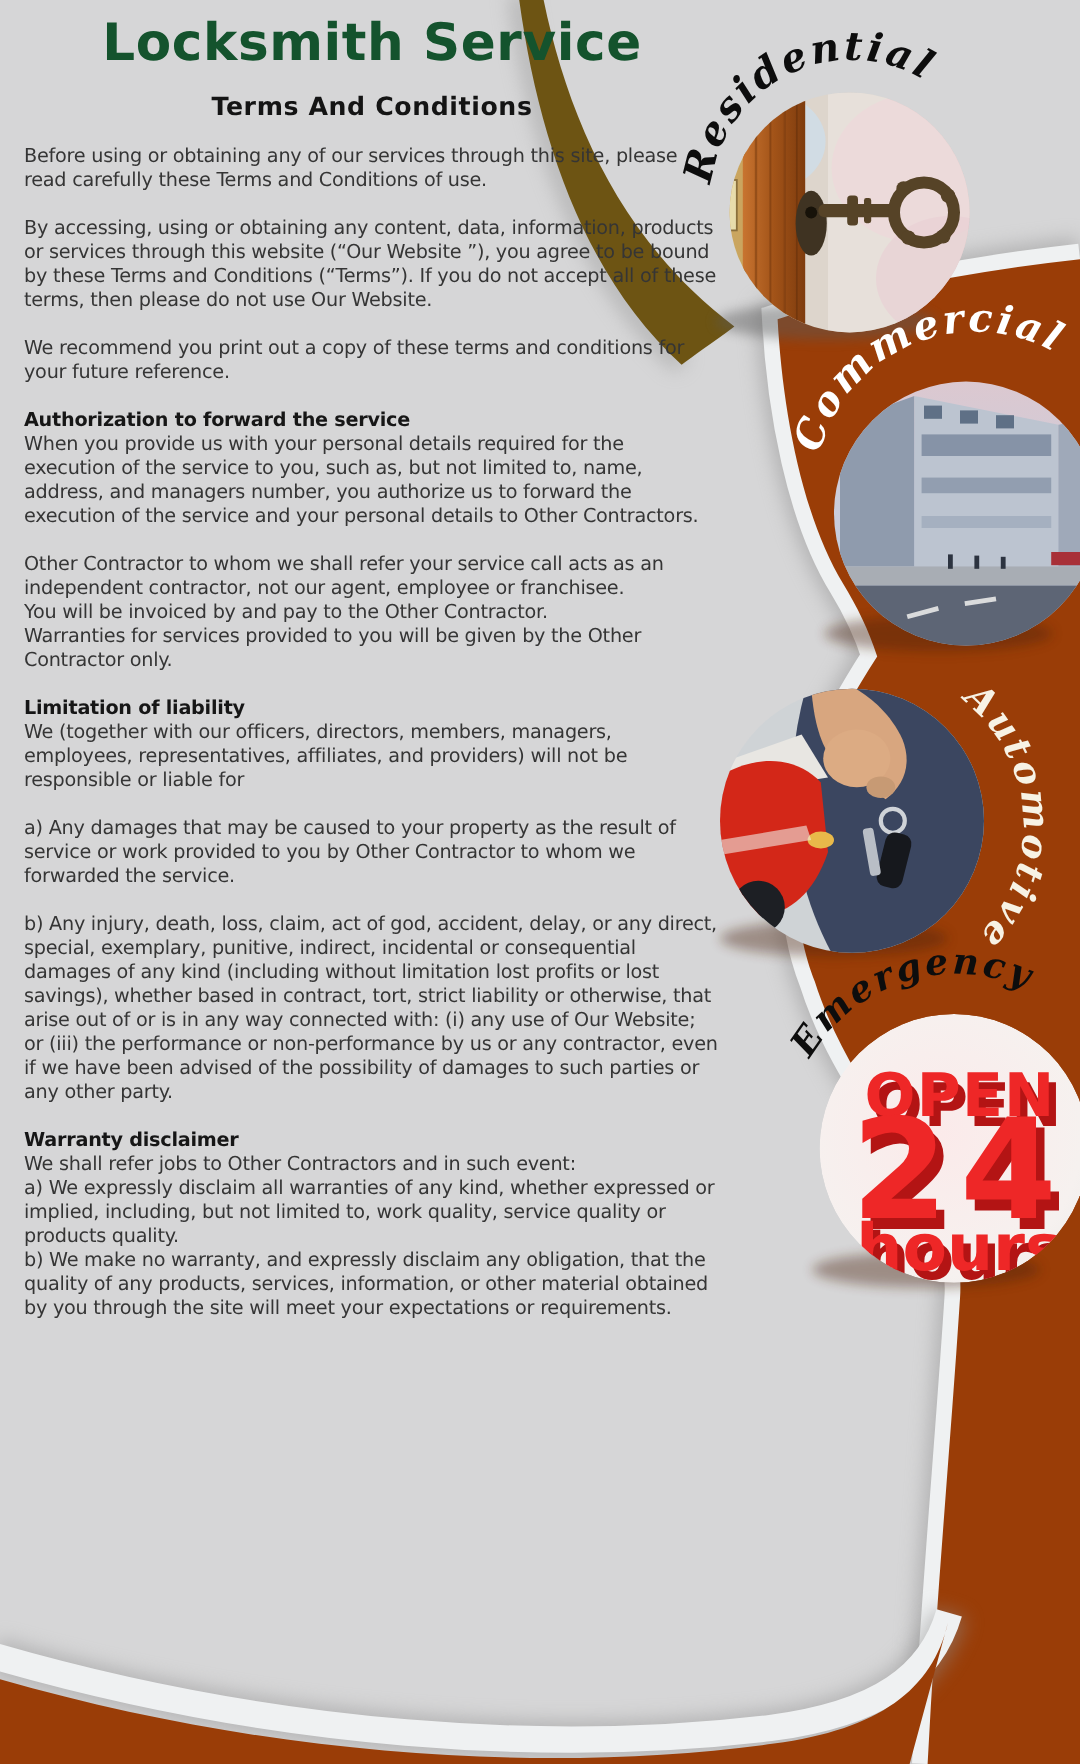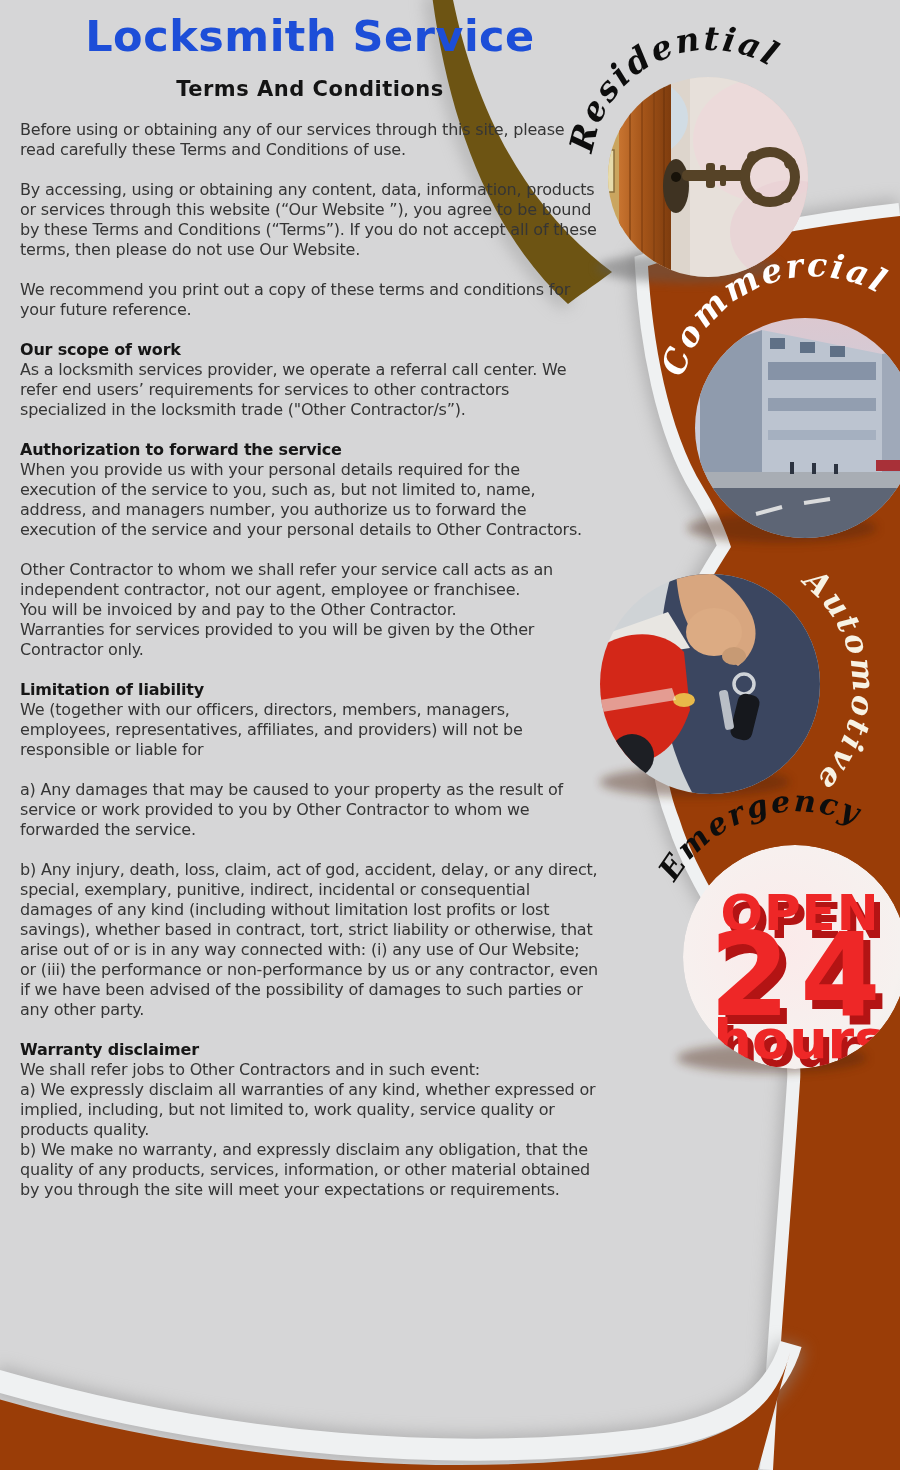--- a/index.html
+++ b/index.html
@@ -9,21 +9,21 @@
     overflow:hidden;
     background:#d6d6d7;
     font-family:"DejaVu Sans","Liberation Sans",sans-serif;
   }
   svg.bg{position:absolute;left:0;top:0;width:900px;height:1470px;display:block;}
   .content{
     position:absolute;left:20px;top:10px;width:580px;
     color:#353535;
   }
   .title{
-    font-size:43px;line-height:1.05;font-weight:800;color:#1d4ed8;
+    font-size:43px;line-height:1.05;font-weight:800;color:#14532d;
     text-align:center;letter-spacing:0.5px;margin:4px 0 0 0;
   }
   .subtitle{
     font-size:21px;line-height:1.05;font-weight:800;color:#141414;
     text-align:center;letter-spacing:0.5px;margin:19px 0 0 0;
   }
   #terms{margin-top:16px;}
   .sec{margin-top:20px;font-size:16px;line-height:20px;letter-spacing:-0.2px;}
   .sec .h{font-weight:bold;color:#161616;}
   .sec .b{white-space:pre-line;color:#353535;}
@@ -221,24 +221,20 @@
         <div class="sec">
           <div class="b">Before using or obtaining any of our services through this site, please read carefully these Terms and Conditions of use.</div>
         </div>
         <div class="sec">
           <div class="b">By accessing, using or obtaining any content, data, information, products or services through this website (“Our Website ”), you agree to be bound by these Terms and Conditions (“Terms”). If you do not accept all of these terms, then please do not use Our Website.</div>
         </div>
         <div class="sec">
           <div class="b">We recommend you print out a copy of these terms and conditions for your future reference.</div>
         </div>
         <div class="sec">
-          <div class="h">Our scope of work</div>
-          <div class="b">As a locksmith services provider, we operate a referral call center. We refer end users’ requirements for services to other contractors specialized in the locksmith trade ("Other Contractor/s”).</div>
-        </div>
-        <div class="sec">
           <div class="h">Authorization to forward the service</div>
           <div class="b">When you provide us with your personal details required for the execution of the service to you, such as, but not limited to, name, address, and managers number, you authorize us to forward the execution of the service and your personal details to Other Contractors.</div>
         </div>
         <div class="sec">
           <div class="b">Other Contractor to whom we shall refer your service call acts as an independent contractor, not our agent, employee or franchisee.
 You will be invoiced by and pay to the Other Contractor.
 Warranties for services provided to you will be given by the Other Contractor only.</div>
         </div>
         <div class="sec">
           <div class="h">Limitation of liability</div>

